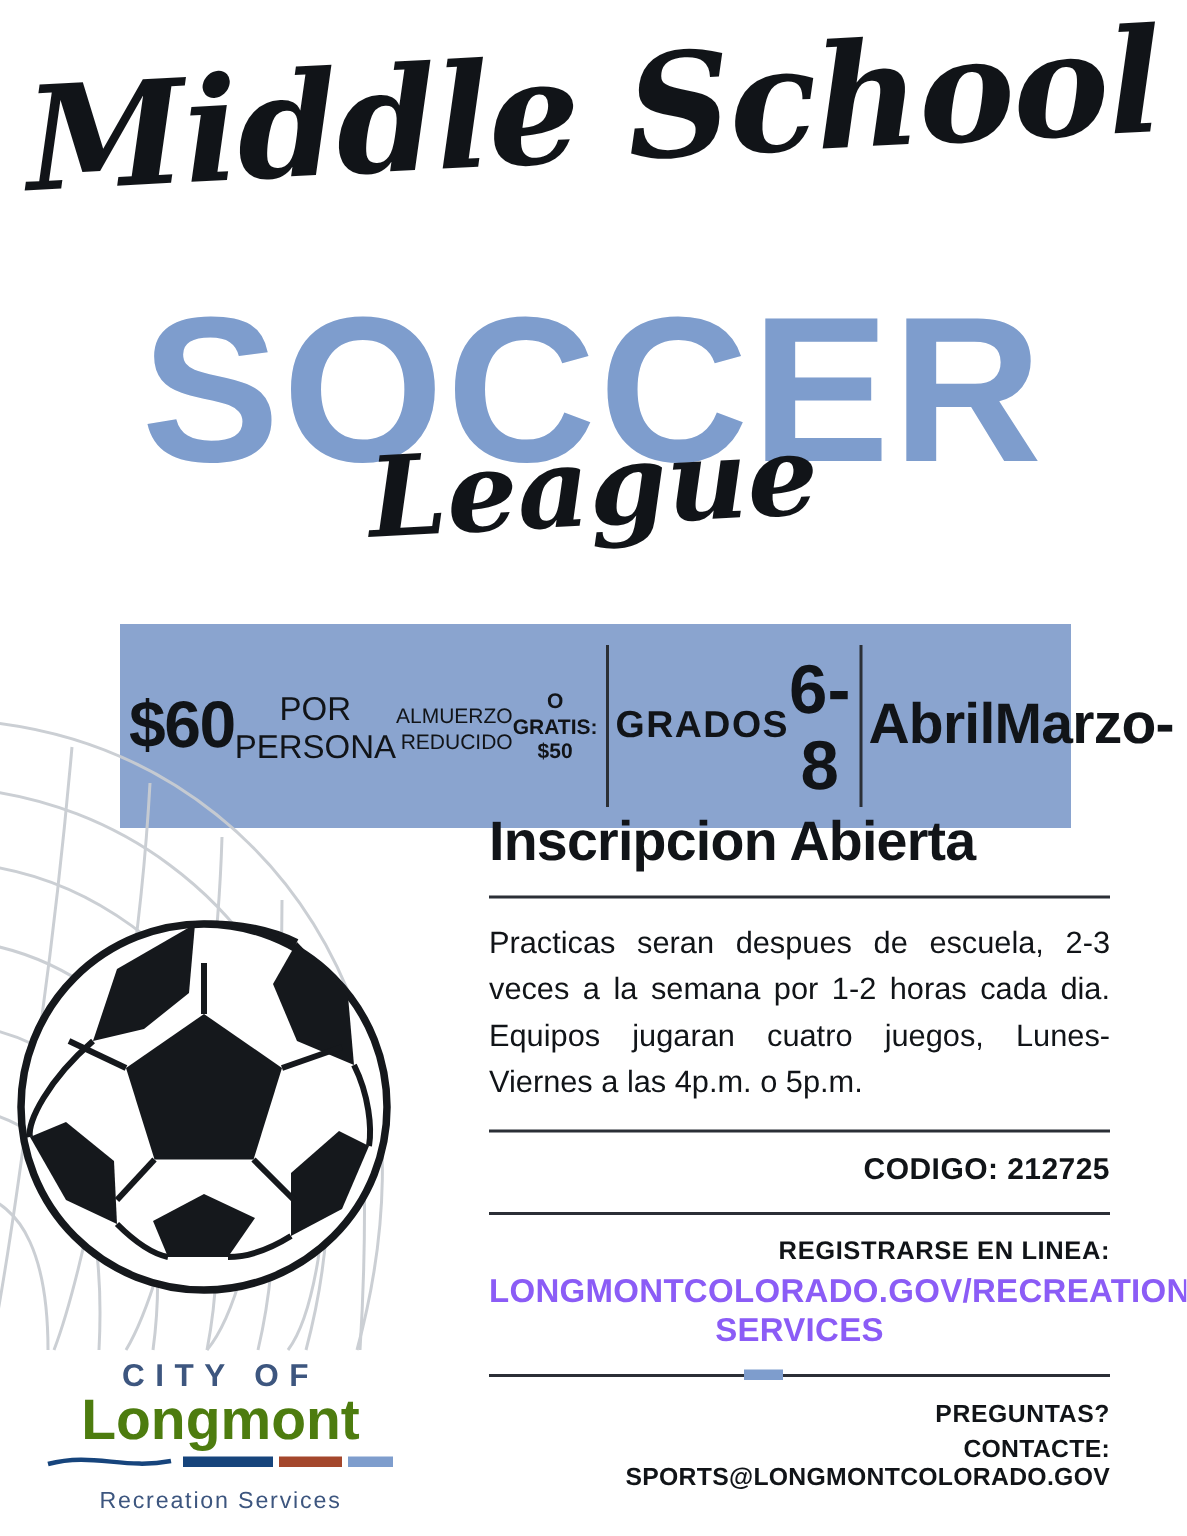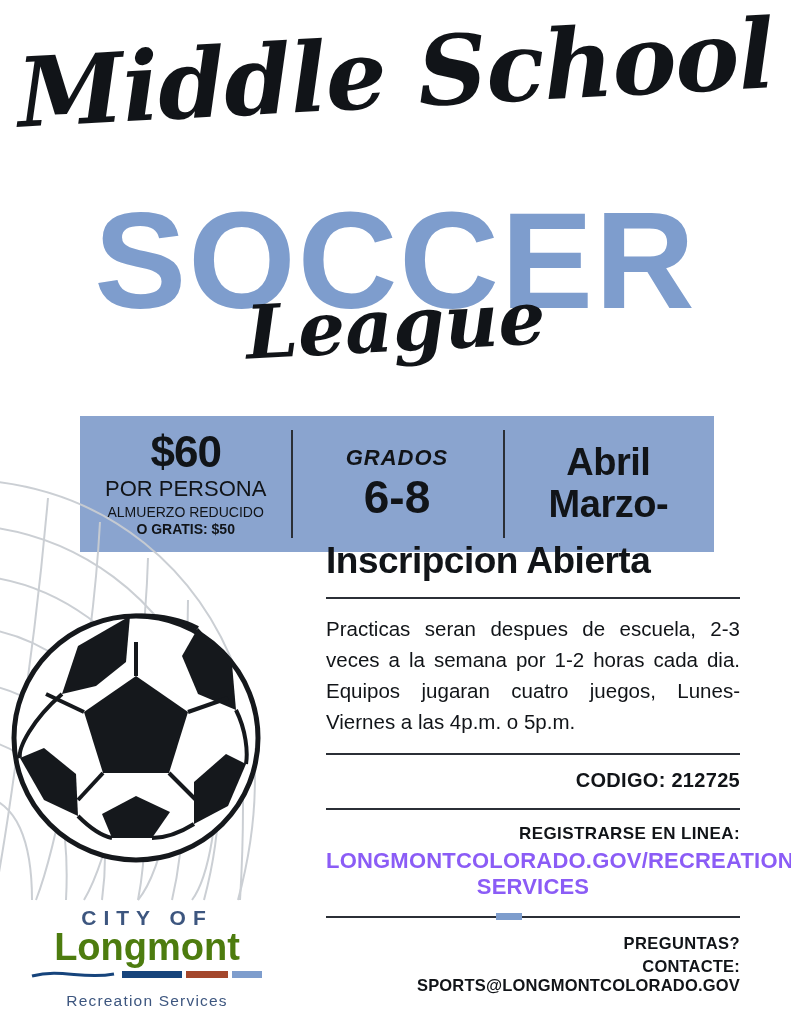--- a/index.html
+++ b/index.html
@@ -73,21 +73,21 @@
     left: 80px;
     width: 634px;
     height: 136px;
     background: #8aa4cf;
     display: flex;
     align-items: stretch;
   }
   .info-cell {
     flex: 1;
     display: flex;
-    flex-direction: column;
+    flex-direction: row;
     align-items: center;
     justify-content: center;
     position: relative;
     color: #111418;
     text-align: center;
     padding: 4px 6px;
   }
   .info-cell + .info-cell::before {
     content: "";
     position: absolute;
@@ -115,25 +115,24 @@
     line-height: 1.2;
     margin-top: 3px;
     text-align: right;
   }
   .price-sub3 {
     font-size: 14px;
     font-weight: bold;
     line-height: 1.2;
   }
   .grades-label {
-    font-size: 22px;
+    font-size: 25px;
     font-weight: bold;
     letter-spacing: 1px;
     line-height: 1.1;
-    font-style: italic;
   }
   .grades-value {
     font-size: 46px;
     font-weight: bold;
     line-height: 1.1;
     margin-top: 2px;
   }
   .months {
     font-size: 38px;
     font-weight: bold;

